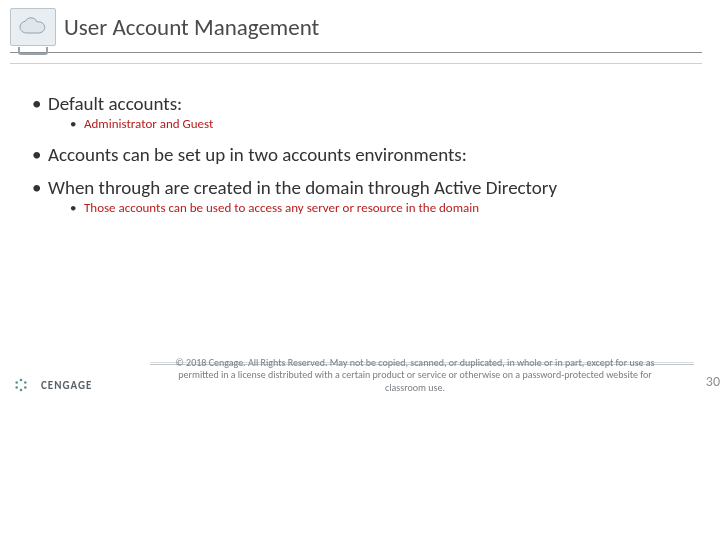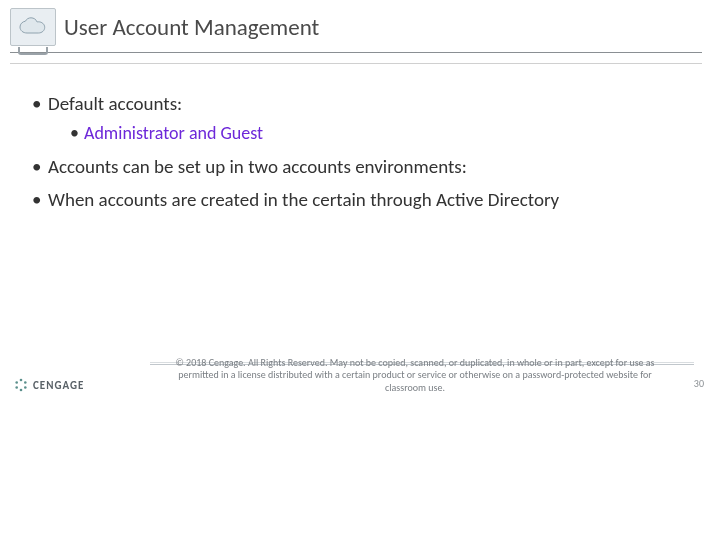--- a/index.html
+++ b/index.html
@@ -7,28 +7,28 @@
   .header{display:flex;align-items:center;gap:8px;padding:8px 0 0 10px}
   .cloud-icon-frame{width:44px;height:36px;background:#e9eef2;border:1px solid #bcc4c9;border-radius:2px;display:flex;align-items:center;justify-content:center;position:relative}
   .cloud-icon-frame::after{content:"";position:absolute;left:50%;transform:translateX(-50%);bottom:-10px;width:26px;height:6px;border-bottom:2px solid #9aa2a8;border-left:2px solid #9aa2a8;border-right:2px solid #9aa2a8;border-bottom-left-radius:3px;border-bottom-right-radius:3px}
   .title{font-size:23px;font-weight:400;color:#4a4a4a}
   .title-rule{margin:6px 18px 0 10px;height:1px;background:#8a8f93}
   .title-rule2{margin:10px 18px 0 10px;height:1px;background:#d0d0d0}
   .content{padding:18px 30px 0 30px}
   ul{margin:0;padding:0;list-style:none}
   li.bullet1{position:relative;padding-left:18px;font-size:19px;color:#333;margin-top:10px}
   li.bullet1::before{content:"•";position:absolute;left:2px;top:0;color:#333}
-  li.bullet2{position:relative;padding-left:36px;font-size:18px;color:#6d28d9;margin-top:6px;line-height:1.35}
+  li.bullet2{position:relative;padding-left:36px;font-size:13px;color:#b91c1c;line-height:1.35}
   li.bullet2::before{content:"•";position:absolute;left:22px;top:0;color:#333}
   .footer{position:absolute;left:0;right:0;bottom:0;height:48px}
   .footer-rule{position:absolute;left:150px;right:26px;top:6px;height:1px;background:#d9dde0}
   .footer-rule2{position:absolute;left:150px;right:26px;top:8px;height:1px;background:#c1c7cc}
-  .brand{position:absolute;left:14px;bottom:12px;display:flex;align-items:center;gap:5px;color:#5a6268;font-size:11px;letter-spacing:1px;font-weight:600}
+  .brand{position:absolute;left:14px;bottom:12px;display:flex;align-items:center;gap:13px;color:#5a6268;font-size:11px;letter-spacing:1px;font-weight:600}
   .copyright{position:absolute;left:170px;right:60px;bottom:10px;font-size:10px;line-height:1.25;text-align:center;color:#7a7f84}
-  .pagenum{position:absolute;right:16px;bottom:14px;font-size:10px;color:#8a8f93}
+  .pagenum{position:absolute;right:0;bottom:14px;font-size:14px;color:#8a8f93}
   .asterisk{fill:#5a8f8b}
 </style>
 </head>
 <body>
 
 <div class="slide">
 
   <div class="header">
     <div class="cloud-icon-frame">
       <svg width="30" height="20" viewBox="0 0 30 20">
@@ -42,21 +42,24 @@
 
   <div class="content">
     <ul>
       <li class="bullet1"><span>Default accounts:</span>
         <ul>
           <li class="bullet2"><span>Administrator and Guest</span></li>
         </ul>
       </li>
       <li class="bullet1"><span>Accounts can be set up in two accounts environments:</span>
       </li>
-      <li class="bullet1"><span>When accounts are created in the certain through Active Directory</span>
+      <li class="bullet1"><span>When through are created in the domain through Active Directory</span>
+        <ul>
+          <li class="bullet2"><span>Those accounts can be used to access any server or resource in the domain</span></li>
+        </ul>
       </li>
     </ul>
   </div>
 
   <div class="footer">
     <div class="footer-rule"></div>
     <div class="footer-rule2"></div>
     <div class="brand">
       <svg width="14" height="14" viewBox="0 0 14 14">
         <g class="asterisk">

